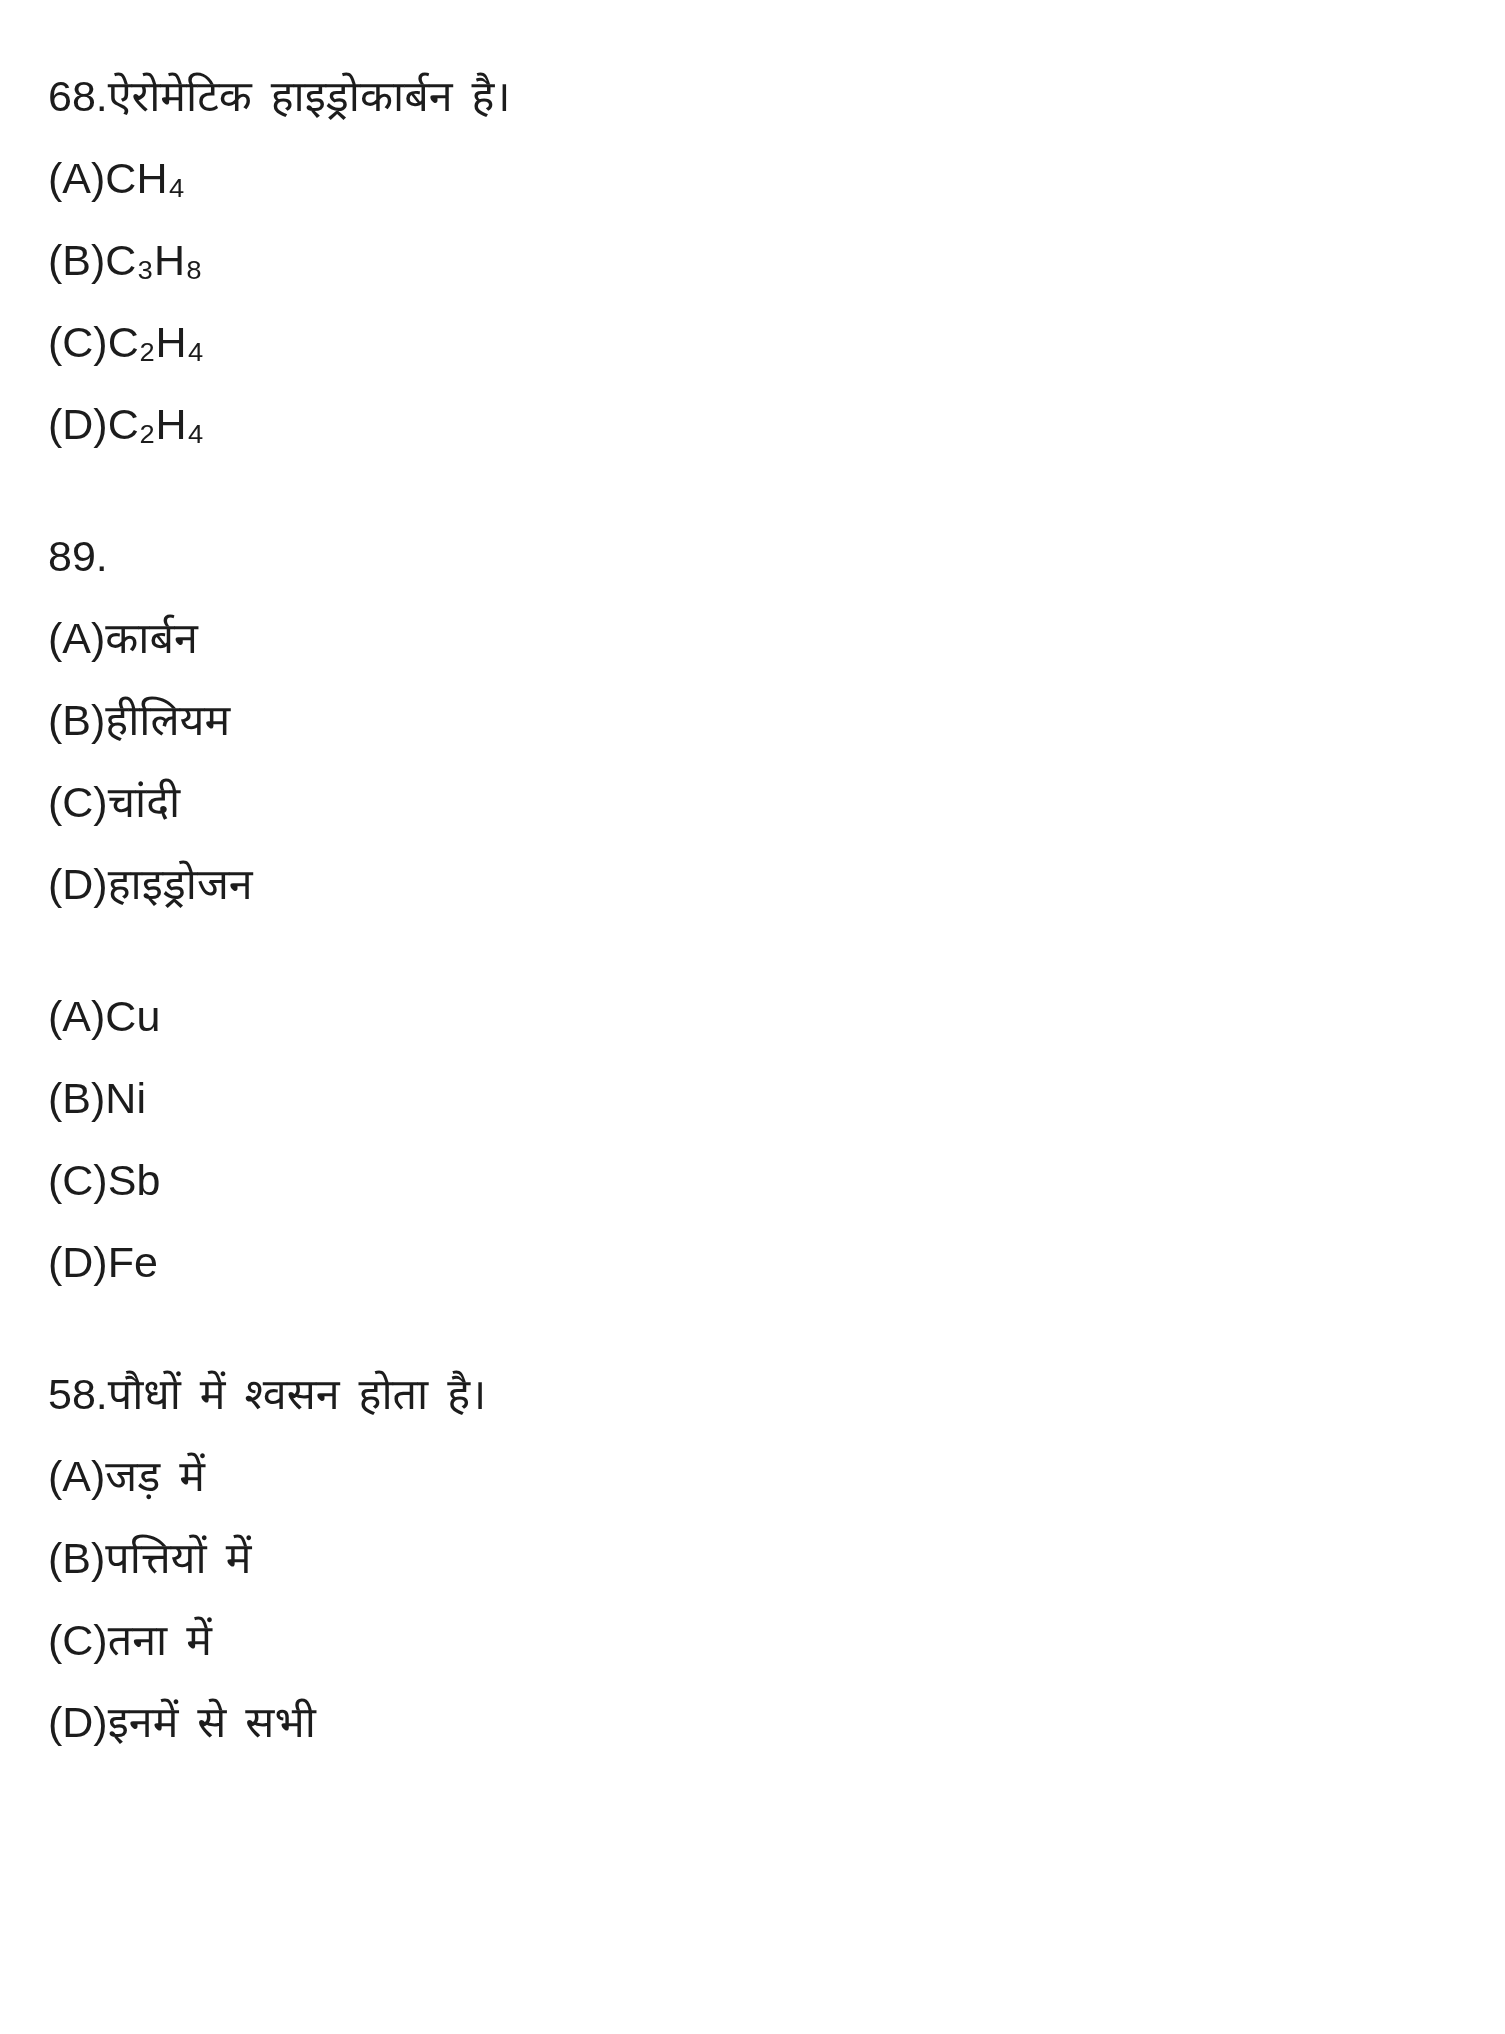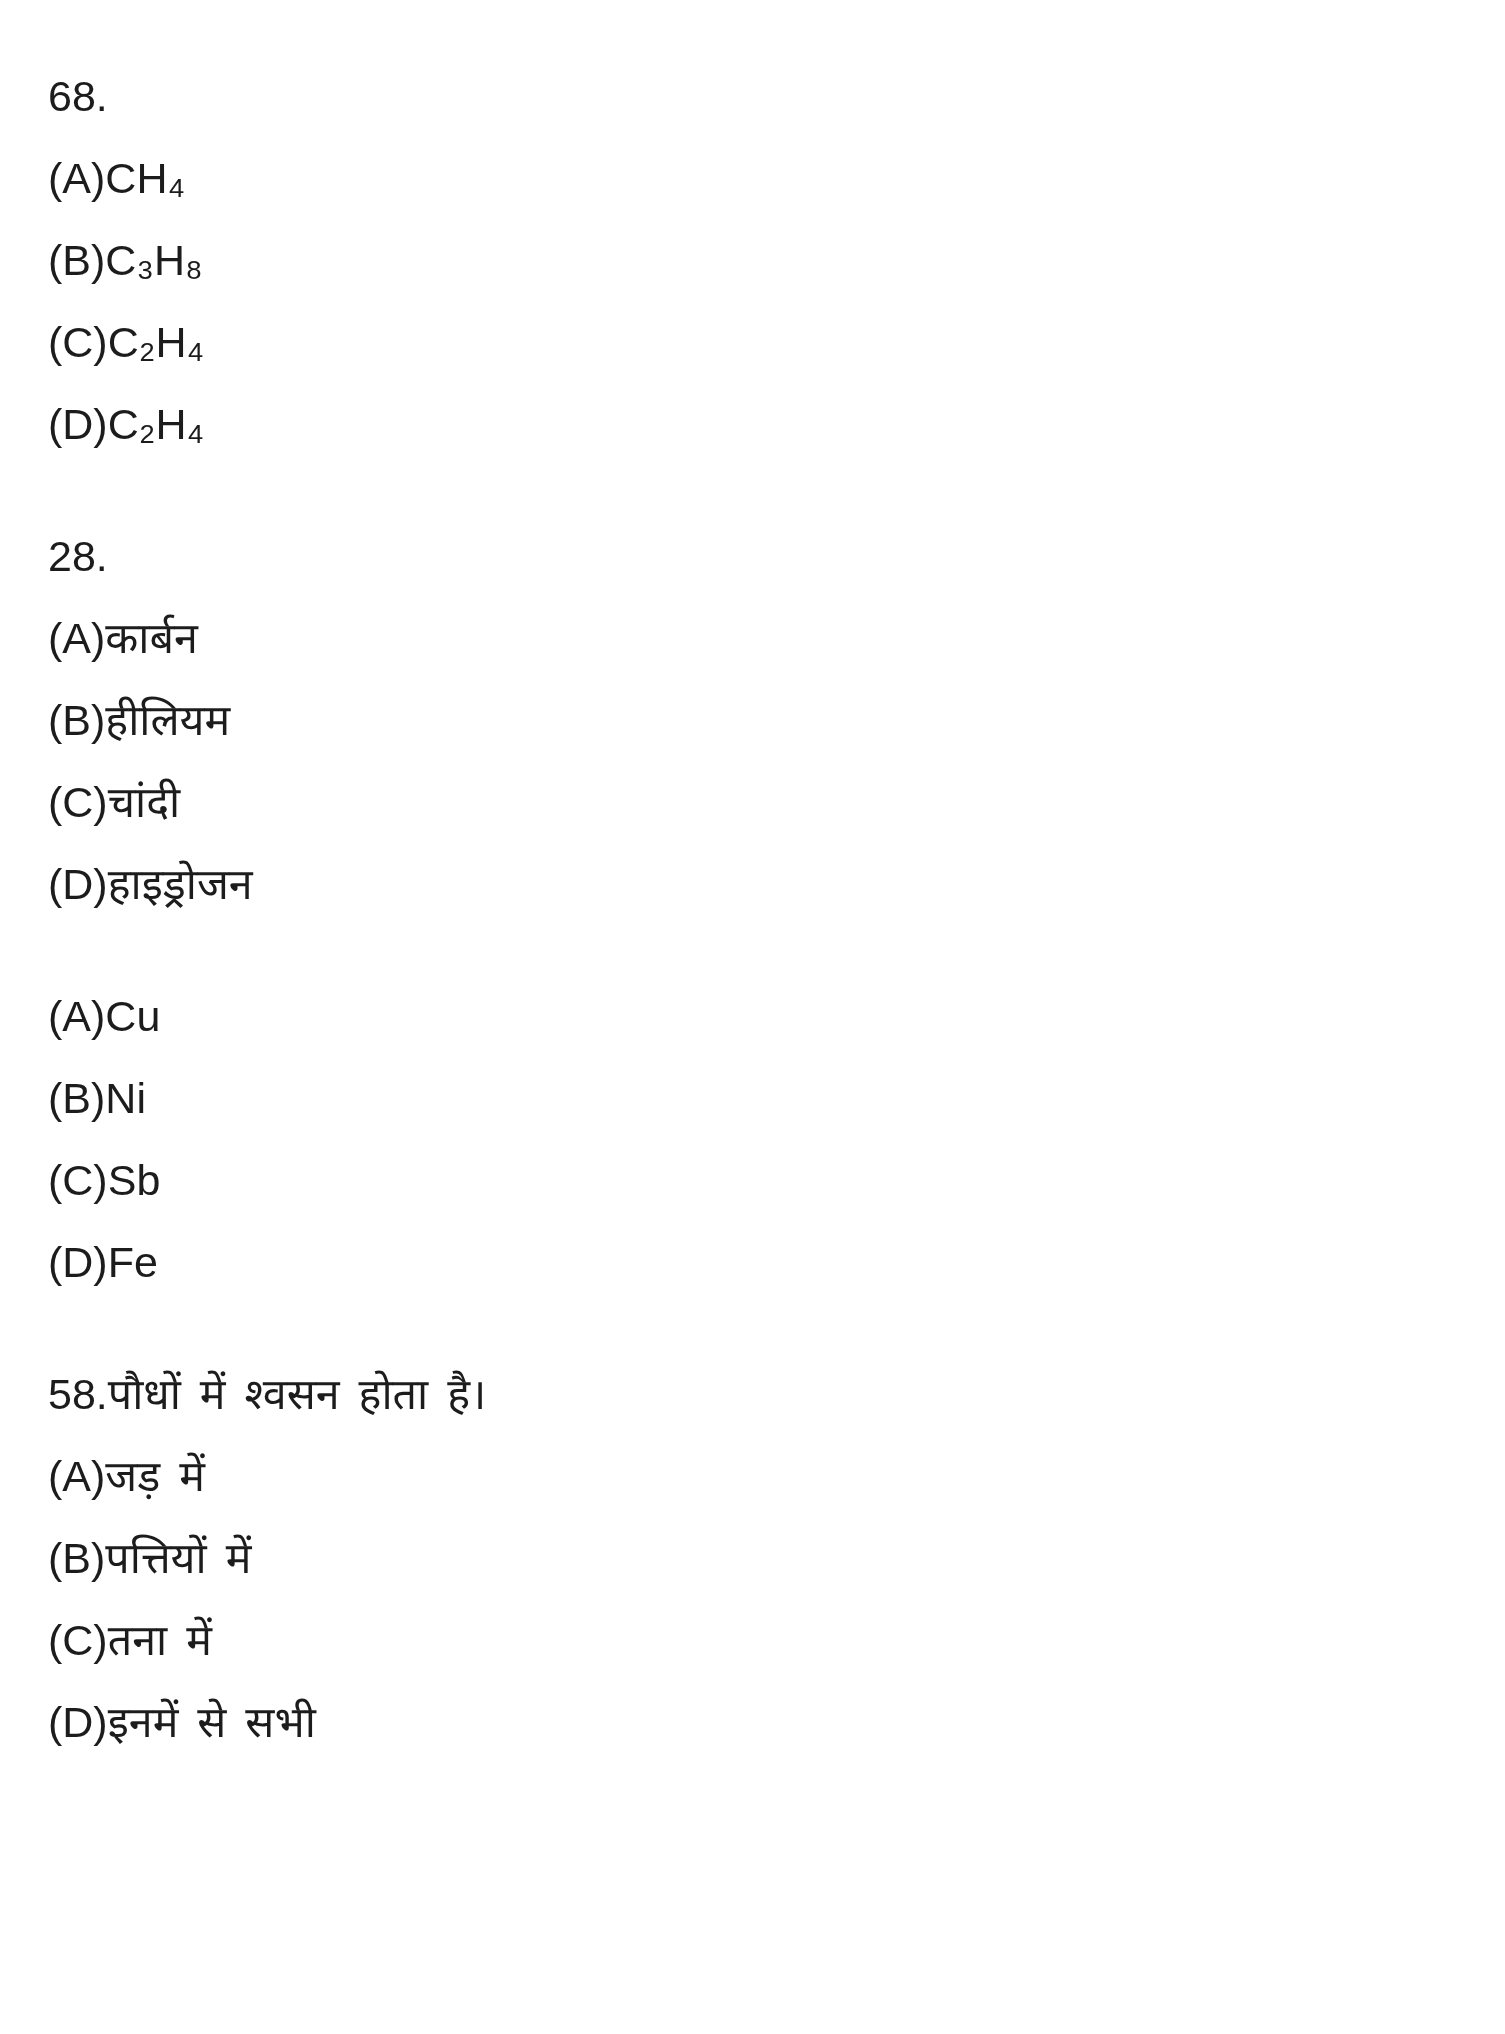--- a/index.html
+++ b/index.html
@@ -42,20 +42,21 @@
   }
 </style>
 </head>
 <body>
 
 <div class="paper">
 
   <div class="question-block">
     <div class="line q-line">
       <span class="num">68.</span>
+      <span class="txt">ऐरोमेटिक हाइड्रोकार्बन है।</span>
     </div>
     <div class="line">
       <span class="letter">(A)</span>
       <span class="txt">CH₄</span>
     </div>
     <div class="line">
       <span class="letter">(B)</span>
       <span class="txt">C₃H₈</span>
     </div>
     <div class="line">
@@ -63,21 +64,21 @@
       <span class="txt">C₂H₄</span>
     </div>
     <div class="line">
       <span class="letter">(D)</span>
       <span class="txt">C₂H₄</span>
     </div>
   </div>
 
   <div class="question-block">
     <div class="line q-line">
-      <span class="num">28.</span>
+      <span class="num">89.</span>
     </div>
     <div class="line">
       <span class="letter">(A)</span>
       <span class="txt">कार्बन</span>
     </div>
     <div class="line">
       <span class="letter">(B)</span>
       <span class="txt">हीलियम</span>
     </div>
     <div class="line">

